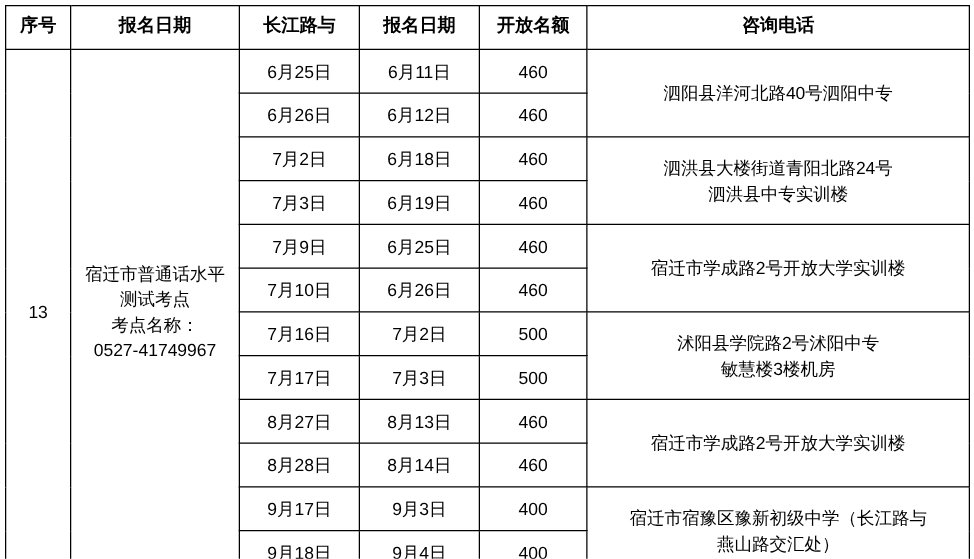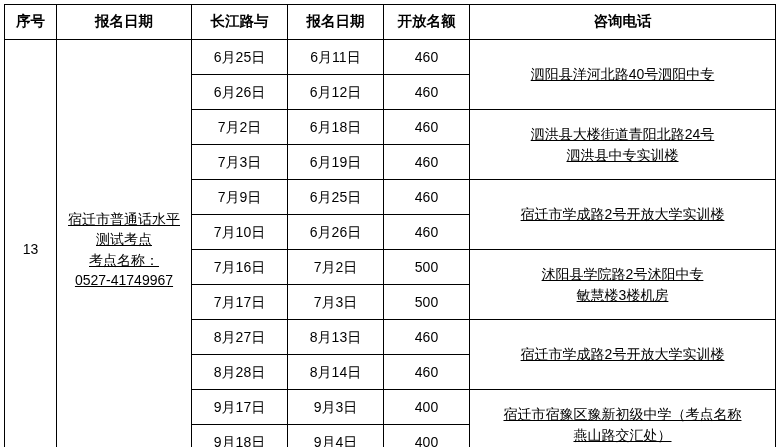--- a/index.html
+++ b/index.html
@@ -50,21 +50,21 @@
   td.name-cell {
     font-size: 14px;
     line-height: 1.6;
     padding: 4px 6px;
   }
   td.place-cell {
     font-size: 14px;
     line-height: 1.6;
     padding: 4px 8px;
   }
-  .name-line { display: block; text-decoration: underline; }
+  .name-line { display: block; }
 </style>
 </head>
 <body>
 
 <div id="sheet">
   <table class="exam-table">
     <colgroup>
       <col style="width:52px">
       <col style="width:135px">
       <col style="width:96px">
@@ -155,21 +155,21 @@
         <tr>
           <td class="date-cell">8月28日</td>
           <td class="date-cell">8月14日</td>
           <td class="quota-cell">460</td>
         </tr>
         <tr>
           <td class="date-cell">9月17日</td>
           <td class="date-cell">9月3日</td>
           <td class="quota-cell">400</td>
           <td class="place-cell" rowspan="2">
-            <span class="name-line">宿迁市宿豫区豫新初级中学（考点名称</span>
+            <span class="name-line">宿迁市宿豫区豫新初级中学（长江路与</span>
             <span class="name-line">燕山路交汇处）</span>
           </td>
         </tr>
         <tr>
           <td class="date-cell">9月18日</td>
           <td class="date-cell">9月4日</td>
           <td class="quota-cell">400</td>
         </tr>
       </tbody>
   </table>

